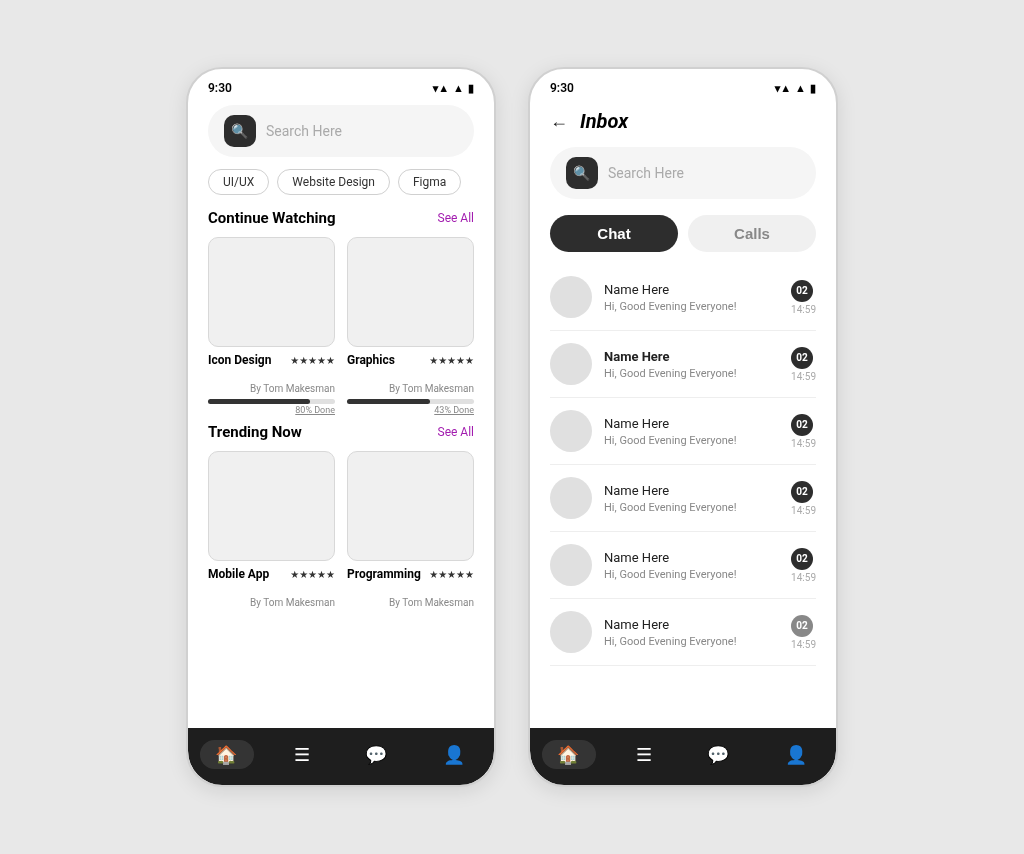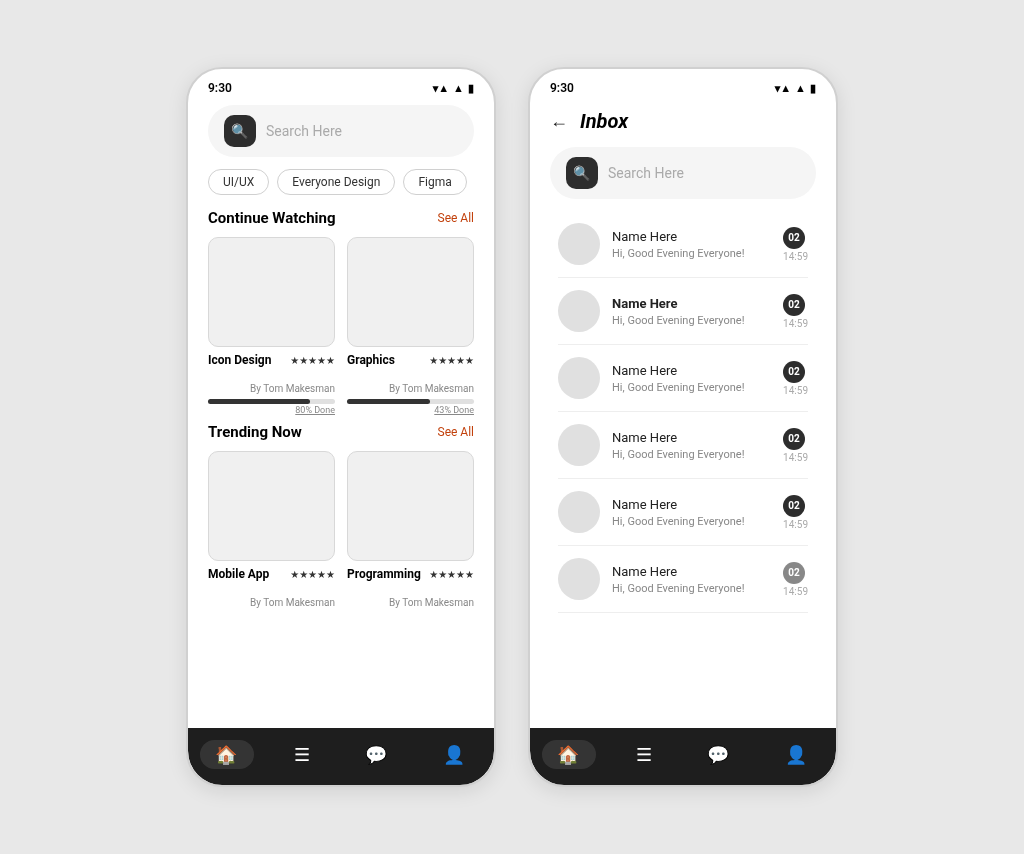--- a/index.html
+++ b/index.html
@@ -123,21 +123,21 @@
       justify-content: space-between;
       align-items: center;
       padding: 0 20px 10px;
     }
     .section-title {
       font-size: 15px;
       font-weight: 700;
     }
     .see-all {
       font-size: 12px;
-      color: #c2410c;
+      color: #a21caf;
       cursor: pointer;
     }
     
     .cards-row {
       display: flex;
       gap: 12px;
       padding: 0 20px 8px;
     }
     .course-card {
       flex: 1;
@@ -249,21 +249,21 @@
       color: #fff;
     }
     .tab-btn.inactive {
       background: #f0f0f0;
       color: #888;
     }
     
     .chat-list {
       flex: 1;
       overflow-y: auto;
-      padding: 0 28px;
+      padding: 0 20px;
     }
     .chat-item {
       display: flex;
       align-items: center;
       justify-content: space-between;
       padding: 12px 0;
       border-bottom: 1px solid #eee;
     }
     .chat-avatar {
       width: 42px;
@@ -331,21 +331,21 @@
     <div class="screen-content">
 
 
       <div class="search-bar">
         <div class="search-icon-box">🔍</div>
         <span class="search-placeholder">Search Here</span>
       </div>
 
       <div class="tags">
         <div class="tag">UI/UX</div>
-        <div class="tag">Everyone Design</div>
+        <div class="tag">Website Design</div>
         <div class="tag">Figma</div>
       </div>
 
       <div class="section-header">
         <span class="section-title">Continue Watching</span>
         <span class="see-all">See All</span>
       </div>
       <div class="cards-row">
         <div class="course-card">
           <div class="card-image"></div>
@@ -421,20 +421,24 @@
       <div class="inbox-header">
         <span class="back-btn">←</span>
         <span class="inbox-title">Inbox</span>
       </div>
 
       <div class="search-bar">
         <div class="search-icon-box">🔍</div>
         <span class="search-placeholder">Search Here</span>
       </div>
 
+      <div class="tab-row">
+        <button class="tab-btn active">Chat</button>
+        <button class="tab-btn inactive">Calls</button>
+      </div>
 
       <div class="chat-list">
         <div class="chat-item">
           <div class="chat-avatar"></div>
           <div class="chat-info">
             <div class="chat-name">Name Here</div>
             <div class="chat-msg">Hi, Good Evening Everyone!</div>
           </div>
           <div class="chat-meta">
             <div class="badge">02</div>

